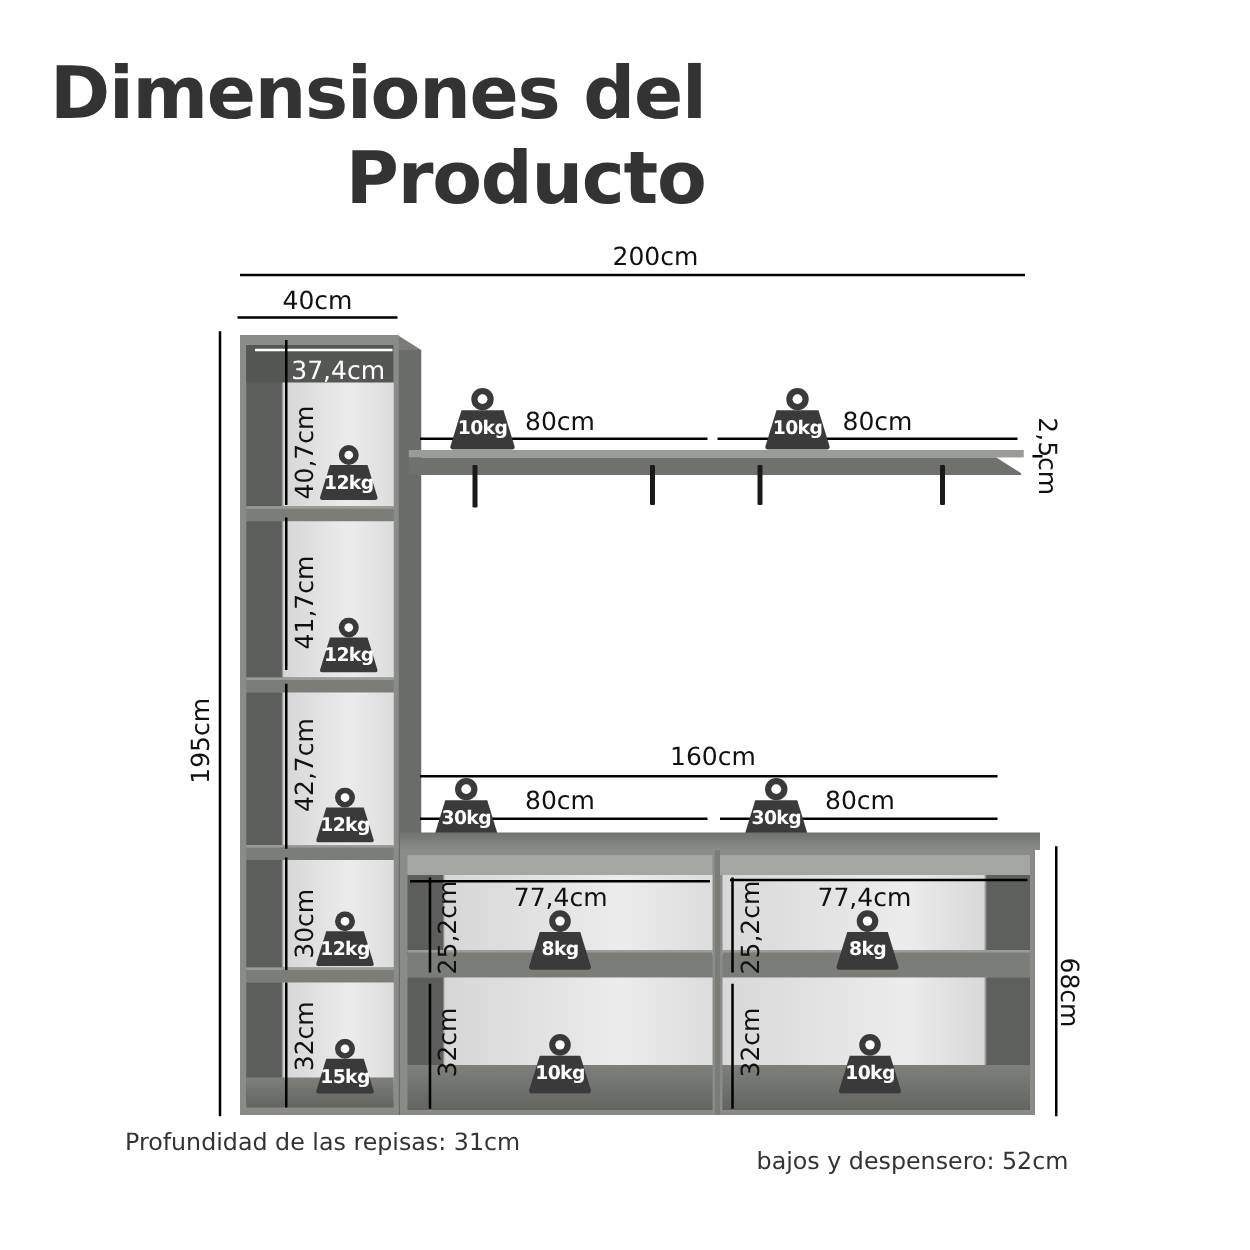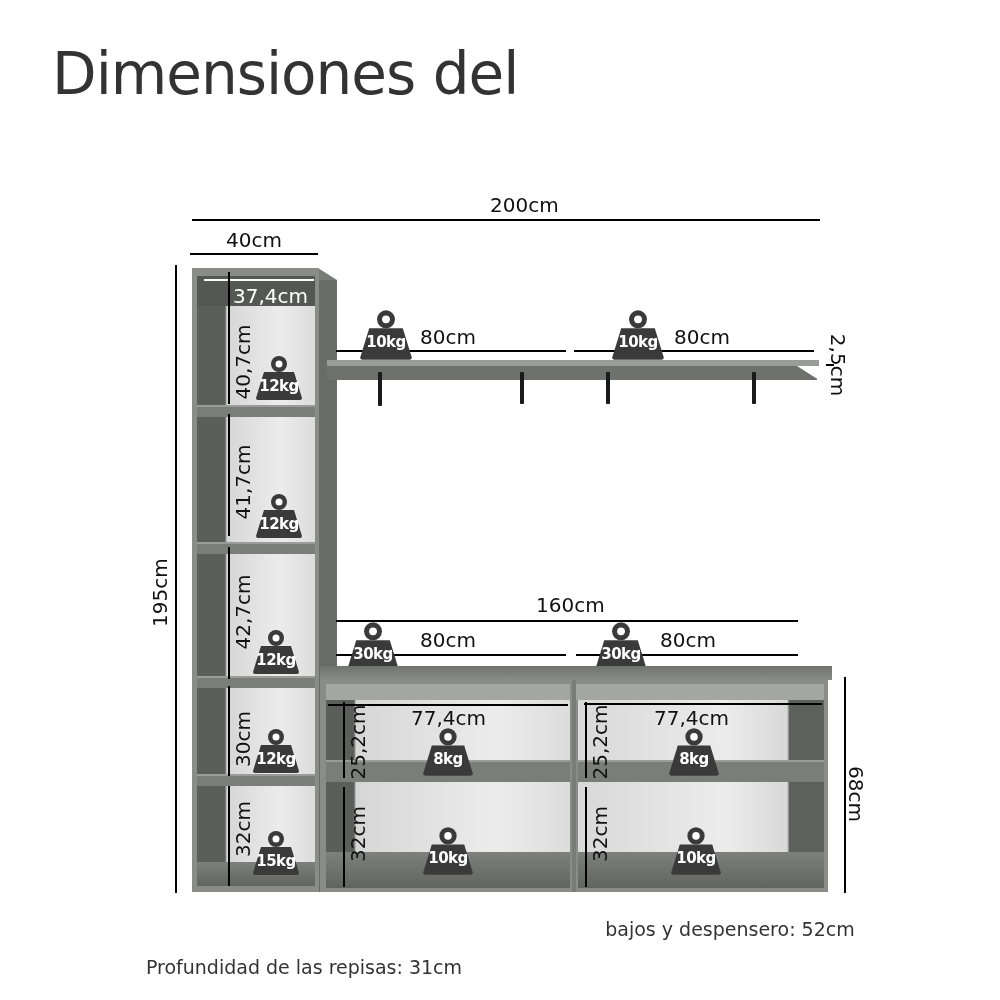--- a/index.html
+++ b/index.html
@@ -1,18 +1,18 @@
 <!DOCTYPE html>
 <html><head>
 <meta charset="utf-8">
 <style>
   html, body { margin:0; padding:0; }
   body { width:1000px; height:1000px; background:#ffffff; position:relative; overflow:hidden; font-family:"Liberation Sans", sans-serif; color:#111; }
   .abs { position:absolute; }
-  .title { left:52px; top:40px; font-size:58px; font-weight:normal; color:#333; line-height:68px; font-family:"DejaVu Sans", sans-serif; letter-spacing:-1px;text-align:right; }
+  .title { left:40px; top:40px; font-size:58px; font-weight:bold; color:#333; line-height:68px; font-family:"DejaVu Sans", sans-serif; letter-spacing:-1px;text-align:right; }
   .dim-text { font-size:20px; color:#111; white-space:nowrap; font-family:"DejaVu Sans", sans-serif; }
   .dim-white { color:#fff; }
   .hline { height:2px; background:#000; }
   .vline { width:2px; background:#000; }
   .vtext { transform:rotate(-90deg); transform-origin:center center; }
   .vtext-cw { transform:rotate(90deg); transform-origin:center center; }
   .panel { background:#6a6c69; }
   .panel-light { background:#8a8c88; }
   .cell { background:linear-gradient(90deg,#5c5e5b 0px,#5c5e5b 28px,#d6d6d6 30px,#ececec 70%,#dcdcdc 100%); }
   .cell2 { background:linear-gradient(90deg,#d8d8d8 0%,#ececec 60%,#d8d8d8 85%,#5e605d 86%,#5e605d 100%); }
@@ -22,20 +22,21 @@
   .weight svg { position:absolute; left:0; top:0; }
   .weight span { position:absolute; left:0; width:50px; top:21px; text-align:center; color:#fff; font-weight:bold; font-size:15px; font-family:"DejaVu Sans", sans-serif; letter-spacing:-0.5px; }
   .caption { font-size:19px; color:#333; text-align:center; font-family:"DejaVu Sans", sans-serif; line-height:26px; }
   .bracket { width:4px; background:#1a1a1a; border-radius:1px; }
 </style>
 </head>
 <body>
 
 <div class="abs title">
   <div>Dimensiones del</div>
+  <div>Producto</div>
 </div>
 
 <div class="abs dim-text" style="left:490px; top:193px;">200cm</div>
 <div class="abs hline" style="left:192px; top:219px; width:628px;"></div>
 
 <div class="abs dim-text" style="left:226px; top:228px;">40cm</div>
 <div class="abs hline" style="left:190px; top:253px; width:128px;"></div>
 
 <div class="abs vline" style="left:175px; top:265px; height:628px;"></div>
 <div class="abs dim-text vtext" style="left:130px; top:585px; width:60px; text-align:center;">195cm</div>
@@ -245,16 +246,16 @@
 </div>
 <div class="weight" style="left:669px; top:827px; width:54px;">
   <svg width="54" height="48" viewBox="0 0 50 44">
       <circle cx="25" cy="8" r="8" fill="#3a3a3a"></circle>
       <circle cx="25" cy="8" r="3.5" fill="#fff"></circle>
       <path d="M10 16 H40 L48 42 Q48 44 46 44 H4 Q2 44 2 42 Z" fill="#3a3a3a"></path>
     </svg>
   <span style="width:54px; top:22px;">10kg</span>
 </div>
 
-<div class="abs caption" style="left:100px; top:954px; width:360px; text-align:center;margin-left:24px;">Profundidad de las repisas: 31cm</div>
+<div class="abs caption" style="left:100px; top:901px; width:360px; text-align:left;">Profundidad de las repisas: 31cm</div>
 <div class="abs caption" style="left:560px; top:916px; width:340px;">
   <div>bajos y despensero: 52cm</div>
 </div>
 
 </body></html>

